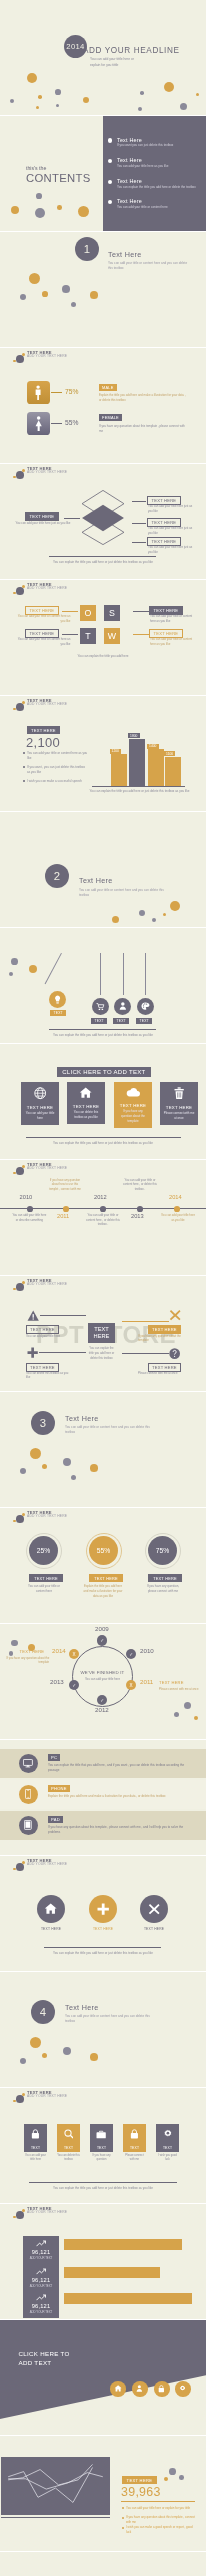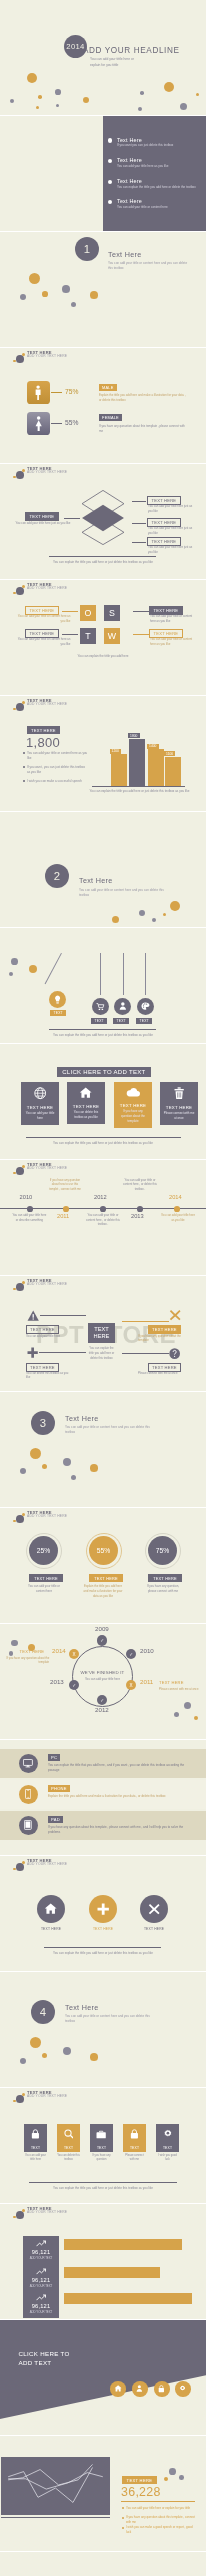--- a/index.html
+++ b/index.html
@@ -163,20 +163,29 @@
   <span class="dot d-gray" style="left:138px;top:107px;width:4.1px;height:4.1px;"></span>
   <div class="cover-circle">
         <span>2014</span>
       </div>
   <div class="cover-head">ADD YOUR HEADLINE</div>
   <div class="cover-sub" style="white-space:pre-line;">You can add your tittle here or
 explain for you tittle</div>
 </section>
 
 <section class="slide">
+  <div class="cont-left">
+    <span class="dot d-gray" style="left:36px;top:77px;width:5.7px;height:5.7px;"></span>
+    <span class="dot d-gold" style="left:11.3px;top:90px;width:8.2px;height:8.2px;"></span>
+    <span class="dot d-gray" style="left:35px;top:92px;width:9.8px;height:9.8px;"></span>
+    <span class="dot d-gold" style="left:57px;top:89px;width:4.6px;height:4.6px;"></span>
+    <span class="dot d-gold" style="left:78px;top:90px;width:10.8px;height:10.8px;"></span>
+    <div class="cont-small">this's the</div>
+    <div class="cont-big">CONTENTS</div>
+  </div>
   <div class="cont-right"></div>
 
   <div class="cont-item" style="top:20.6px;">
     <span class="cont-bullet"></span>
     <div class="cont-t">Text Here</div>
     <div class="cont-d">If you want you can just delete this textbox</div>
   </div>
   <div class="cont-item" style="top:41px;">
     <span class="cont-bullet"></span>
     <div class="cont-t">Text Here</div>
@@ -309,21 +318,21 @@
 <section class="slide">
   <div class="sh">
         <span class="c1"></span>
         <span class="c2"></span>
         <span class="c3"></span>
       </div>
   <div class="sh-t">TEXT HERE</div>
   <div class="sh-s">ADD YOUR TEXT HERE</div>
 
   <div class="bc-arrow" style="left:27px;top:30px;">TEXT HERE</div>
-  <div class="bc-big" style="left:26px;top:39px;">1,800</div>
+  <div class="bc-big" style="left:26px;top:39px;">2,100</div>
   <div class="bc-li" style="left:27px;top:55px;">You can add your tittle or content here as you like</div>
   <span class="dot d-dark" style="left:23px;top:56px;width:2.1px;height:2.1px;"></span>
   <div class="bc-li" style="left:27px;top:69px;">If you want , you can just delete this textbox as you like</div>
   <span class="dot d-dark" style="left:23px;top:70px;width:2.1px;height:2.1px;"></span>
   <div class="bc-li" style="left:27px;top:83px;">I wish you can make a successful speech</div>
   <span class="dot d-dark" style="left:23px;top:84px;width:2.1px;height:2.1px;"></span>
 
   <div style="position:absolute;left:92px;top:31px;width:93px;height:59px;">
     <div class="bar" style="left:18.5px;width:16px;height:32px;background:#d6a34a;"></div>
     <div class="bar-lab" style="left:17.5px;top:21.6px;background:#d6a34a;">1200</div>
@@ -848,21 +857,21 @@
       <path d="M14 42 L48 42 L88 62 L130 50 L168 30 L198 38" fill="none" stroke="#e8e7ee" stroke-width="1.4"></path>
     </svg>
   </div>
   <div style="position:absolute;left:1px;top:81px;width:109px;height:0.5px;background:#6b6878;"></div>
 
   <span class="dot d-gray" style="left:169px;top:32px;width:6.7px;height:6.7px;"></span>
   <span class="dot d-gray" style="left:179px;top:39px;width:4.6px;height:4.6px;"></span>
   <span class="dot d-gold" style="left:164px;top:41px;width:4.1px;height:4.1px;"></span>
 
   <div class="lc-tag">TEXT HERE</div>
-  <div class="lc-num">36,228</div>
+  <div class="lc-num">39,963</div>
   <div style="position:absolute;left:121px;top:65px;width:74px;height:0.5px;background:#d6a34a;"></div>
   <span class="dot d-gold" style="left:122px;top:71px;width:2.1px;height:2.1px;"></span>
   <div class="lc-li" style="left:126px;top:70px;">You can add your tittle here or explain for you tittle</div>
   <span class="dot d-gold" style="left:122px;top:81px;width:2.1px;height:2.1px;"></span>
   <div class="lc-li" style="left:126px;top:79px;">If you have any question about this template , connect with me</div>
   <span class="dot d-gold" style="left:122px;top:91px;width:2.1px;height:2.1px;"></span>
   <div class="lc-li" style="left:126px;top:89px;">I wish you can make a good speech or report , good luck</div>
 </section>
 
 <section class="slide" style="border-bottom:none;">

